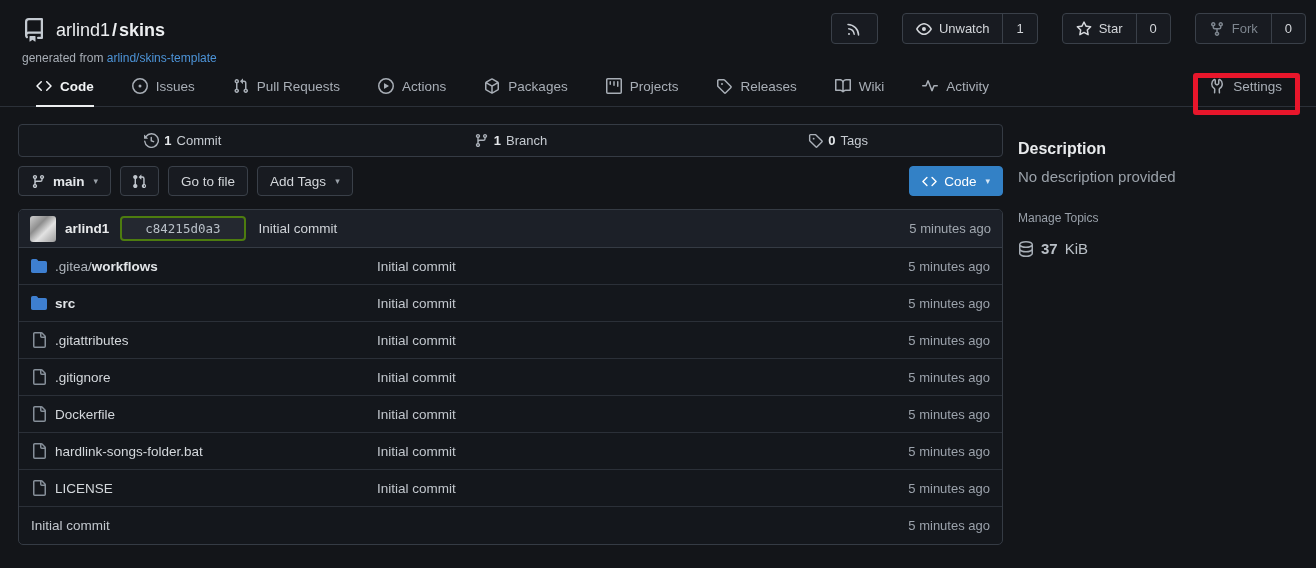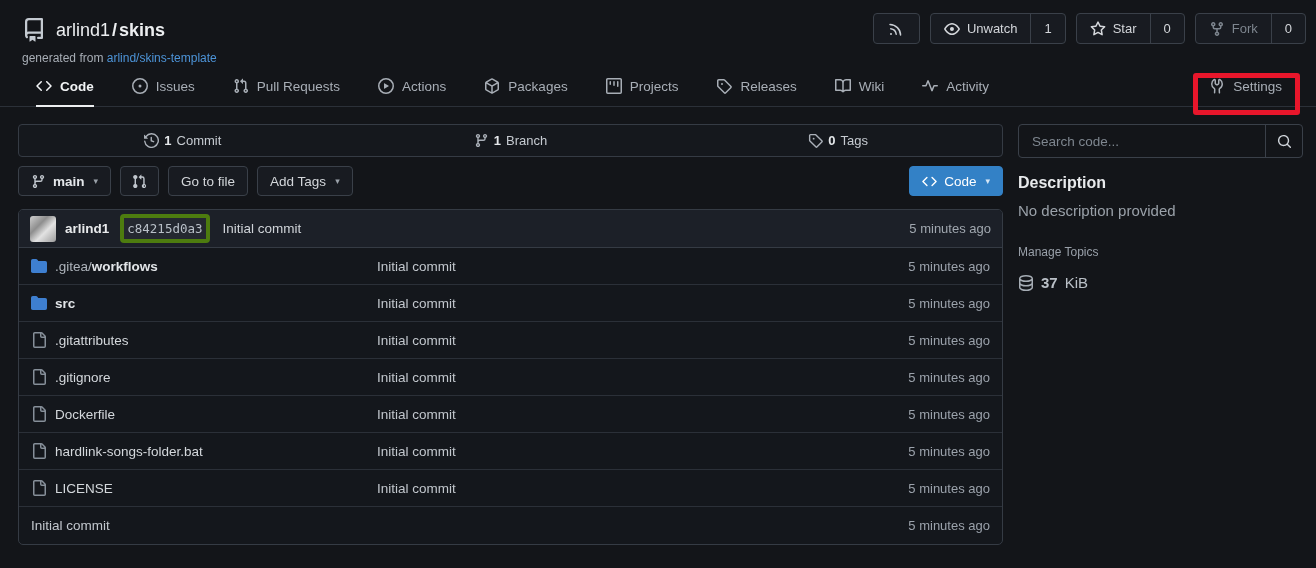--- a/index.html
+++ b/index.html
@@ -18,21 +18,21 @@
   .topbar { position:relative; padding:16px 13px 0 22px; }
   .title-row { display:flex; align-items:center; gap:10px; height:28px; }
   .repo-icon { color:#c4cad1; }
   .title-text { font-size:18px; color:#eceef0; }
   .title-owner { font-weight:400; }
   .title-sep { color:#eceef0; font-weight:700; padding:0 2px; }
   .title-repo { font-weight:700; }
   .gen-row { margin-top:7px; font-size:12px; color:#a8aeb6; }
   .gen-row a { color:#4d94d8; text-decoration:none; }
 
-  .top-actions { position:absolute; top:13px; right:10px; display:flex; gap:10px; }
+  .top-actions { position:absolute; top:13px; right:10px; display:flex; gap:24px; }
   .act-group, .act-single {
     display:flex; align-items:stretch; height:31px;
     border:1px solid #3a4049; border-radius:4px;
     background:#181b21; overflow:hidden;
   }
   .act-seg {
     display:flex; align-items:center; gap:7px;
     padding:0 13px; font-size:13px; color:#d3d6da; cursor:pointer;
   }
   .act-seg.count { border-left:1px solid #3a4049; }
@@ -100,21 +100,21 @@
   .commit-head {
     display:flex; align-items:center; height:38px; padding:0 11px;
     background:#1c2028; border-bottom:1px solid #353b44;
   }
   .avatar {
     width:26px; height:26px; border-radius:3px; flex-shrink:0; cursor:pointer;
     background:linear-gradient(135deg,#cfcfcf 0%,#8e8e8e 35%,#e2e2e2 60%,#9b9b9b 100%);
   }
   .commit-author { margin-left:9px; font-weight:700; font-size:13.5px; color:#e8eaec; cursor:pointer; }
   .commit-hash {
-    margin-left:11px; padding:3px 3px; border:4px solid #4d7c0f; border-radius:4px;
+    margin-left:11px; padding:3px 23px; border:2px solid #4d7c0f; border-radius:4px;
     background:rgba(255,255,255,0.04); color:#b9c0c8;
     font-family:"DejaVu Sans Mono", monospace; font-size:12.5px; cursor:pointer;
   }
   .commit-msg { margin-left:13px; font-size:13.5px; color:#cfd3d8; cursor:pointer; }
   .head-time { margin-left:auto; font-size:13px; color:#a0a7af; }
 
   .frow {
     display:flex; align-items:center; height:37px; padding:0 12px;
     border-bottom:1px solid #2b3038; font-size:13.5px;
   }
@@ -461,30 +461,20 @@
         <div class="col-time">5 minutes ago</div>
       </div>
       <div class="frow">
         <div class="col-msg">Initial commit</div>
         <div class="col-time">5 minutes ago</div>
       </div>
     </div>
   </div>
 
   <div class="right-col">
-    <div class="search-box">
-      <input type="text" placeholder="Search code..." style="">
-      <div class="search-btn">
-        <span>
-            <svg viewBox="0 0 16 16">
-              <path d="M10.68 11.74a6 6 0 1 1 1.06-1.06l3.04 3.04a.749.749 0 0 1-.326 1.275.749.749 0 0 1-.734-.215ZM11.5 7a4.499 4.499 0 1 0-8.997 0A4.499 4.499 0 0 0 11.5 7Z"></path>
-            </svg>
-          </span>
-      </div>
-    </div>
     <div class="desc-title">Description</div>
     <div class="desc-text">No description provided</div>
     <div class="manage-topics">Manage Topics</div>
     <div class="repo-size">
       <span>
           <svg viewBox="0 0 16 16">
             <path d="M1 3.5c0-.626.292-1.165.7-1.59.406-.422.956-.767 1.579-1.041C4.525.32 6.195 0 8 0c1.805 0 3.475.32 4.722.869.622.274 1.172.62 1.578 1.04.408.426.7.965.7 1.591v9c0 .626-.292 1.165-.7 1.59-.406.422-.956.767-1.579 1.041C11.476 15.68 9.806 16 8 16c-1.805 0-3.475-.32-4.721-.869-.623-.274-1.173-.62-1.579-1.04-.408-.426-.7-.965-.7-1.591Zm1.5 0c0 .133.058.318.282.551.227.237.591.483 1.101.707C4.898 5.205 6.353 5.5 8 5.5c1.646 0 3.101-.295 4.118-.742.508-.224.873-.471 1.1-.708.224-.232.282-.417.282-.55 0-.133-.058-.318-.282-.551-.227-.237-.591-.483-1.101-.707C11.102 1.795 9.647 1.5 8 1.5c-1.646 0-3.101.295-4.118.742-.508.224-.873.471-1.1.708-.224.232-.282.417-.282.55Zm0 4.5c0 .133.058.318.282.551.227.237.591.483 1.101.707C4.898 9.705 6.353 10 8 10c1.646 0 3.101-.295 4.118-.742.508-.224.873-.471 1.1-.708.224-.232.282-.417.282-.55V5.724c-.241.15-.503.286-.778.407C11.475 6.68 9.805 7 8 7c-1.805 0-3.475-.32-4.721-.869a6.15 6.15 0 0 1-.779-.407Zm0 2.225V12.5c0 .133.058.318.282.55.227.237.592.484 1.1.708 1.016.447 2.471.742 4.118.742 1.647 0 3.102-.295 4.117-.742.51-.224.874-.47 1.101-.707.224-.233.282-.418.282-.551v-2.275c-.241.15-.503.285-.778.406-1.247.549-2.917.869-4.722.869-1.805 0-3.475-.32-4.721-.869a6.327 6.327 0 0 1-.779-.406Z"></path>
           </svg>
         </span>
       <b>37</b>

